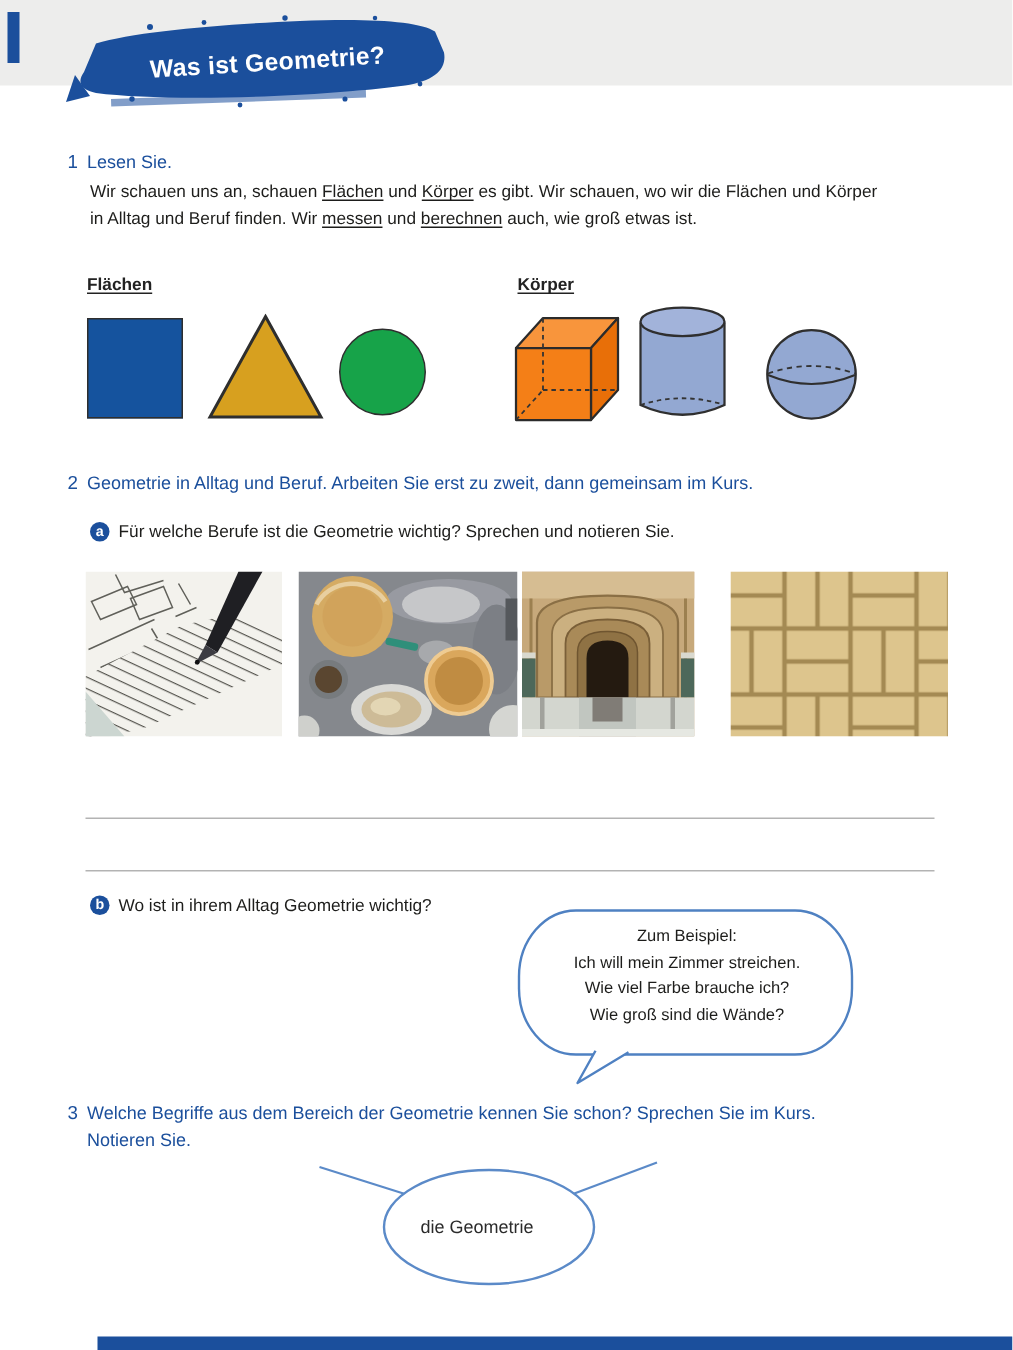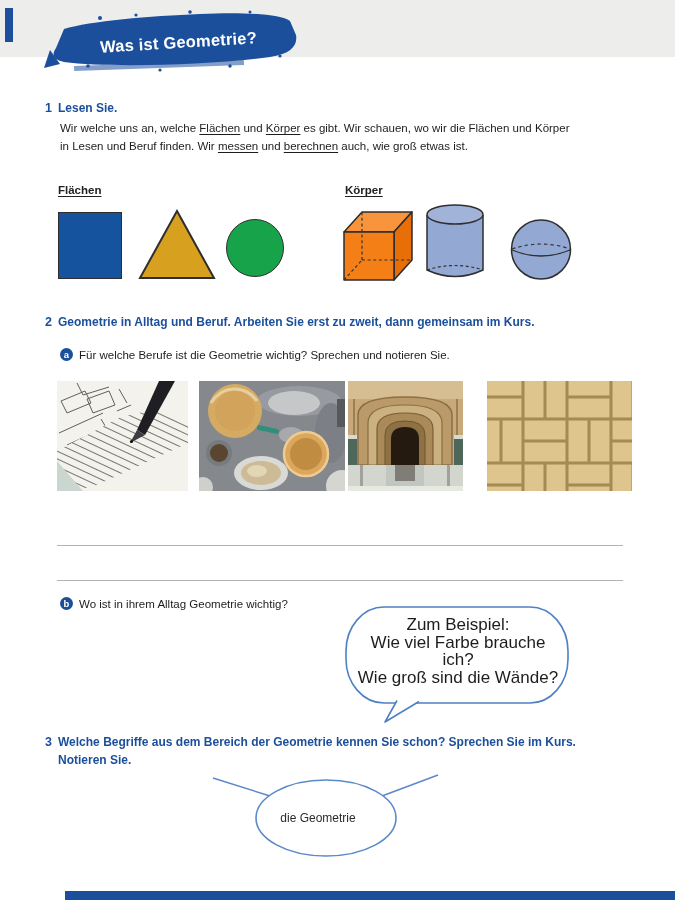--- a/index.html
+++ b/index.html
@@ -8,21 +8,21 @@
   .abs{position:absolute;}
   .gray-band{left:0;top:0;width:675px;height:57px;background:#ededec;}
   .left-tick{left:5px;top:8px;width:8px;height:34px;background:#1b4f9c;}
   .bottom-bar{left:65px;top:891px;width:610px;height:9px;background:#1b4f9c;}
 
   .banner{left:40px;top:8px;width:268px;height:72px;}
   .banner svg{position:absolute;left:0;top:0;}
   .banner-text{position:absolute;left:36px;top:25px;width:205px;text-align:center;
        color:#fff;font-weight:700;font-size:16.5px;transform:rotate(-3.5deg);letter-spacing:.2px;}
 
-  .sec-head{color:#1b4f9c;font-weight:700;font-size:12px;}
+  .sec-head{color:#1b4f9c;font-weight:400;font-size:12px;}
   .sec-num{display:inline-block;width:13px;font-size:12.5px;}
   .s1-head{left:45px;top:101px;}
   .s2-head{left:45px;top:315px;width:600px;}
   .s3-head{left:45px;top:733px;width:600px;line-height:18px;}
   .s3-line2{margin-left:13px;}
 
   .para{left:60px;top:119px;width:586px;font-size:11.5px;line-height:18px;}
   .u{text-decoration:underline;text-underline-offset:2px;}
   b{font-weight:700;}
 
@@ -43,21 +43,21 @@
   .marker{flex:0 0 13px;width:13px;height:13px;margin-right:6px;border-radius:50%;
           background:#1b4f9c;color:#fff;font-size:9.5px;font-weight:700;line-height:13px;text-align:center;}
 
   .photo{top:381px;height:110px;}
   .ph1{left:57px;} .ph2{left:199px;} .ph3{left:348px;} .ph4{left:487px;}
 
   .wline{left:57px;width:566px;height:1px;background:#b3b3b3;}
   .wline1{top:545px;} .wline2{top:580px;}
 
   .bubble-svg{left:341px;top:602px;}
-  .bubble-text{left:355px;top:616px;width:206px;text-align:center;font-size:17px;line-height:17.5px;color:#1d1d1b;}
+  .bubble-text{left:355px;top:616px;width:206px;text-align:center;font-size:11px;line-height:17.5px;color:#1d1d1b;}
 
   .mindmap-svg{left:140px;top:765px;}
   .mindmap-label{left:256px;top:811px;width:124px;text-align:center;font-size:12px;color:#2b2b2b;}
 </style>
 </head>
 <body>
 
 <div class="page">
 
   <div class="abs gray-band"></div>
@@ -79,22 +79,22 @@
         <circle cx="240" cy="48" r="1.6" fill="#1b4f9c"></circle>
     </svg>
     <div class="banner-text">Was ist Geometrie?</div>
   </div>
 
   <div class="abs sec-head s1-head">
     <span class="sec-num">1</span><span>Lesen Sie.</span>
   </div>
 
   <div class="abs para">
-    <div><span>Wir welche uns an, welche </span><span class="u">Flächen</span><span> und </span><span class="u">Körper</span><span> es gibt. Wir schauen, wo wir die Flächen und Körper</span></div>
-    <div><span>in Lesen und Beruf finden. Wir </span><span class="u">messen</span><span> und </span><span class="u">berechnen</span><span> auch, wie groß etwas ist.</span></div>
+    <div><span>Wir schauen uns an, schauen </span><span class="u">Flächen</span><span> und </span><span class="u">Körper</span><span> es gibt. Wir schauen, wo wir die Flächen und Körper</span></div>
+    <div><span>in Alltag und Beruf finden. Wir </span><span class="u">messen</span><span> und </span><span class="u">berechnen</span><span> auch, wie groß etwas ist.</span></div>
   </div>
 
   <div class="abs shape-label lbl-flaechen">Flächen</div>
   <div class="abs shape-label lbl-koerper">Körper</div>
 
   <div class="abs sq"></div>
   <svg class="abs tri" width="78" height="71" viewBox="0 0 78 71">
     <polygon points="39,2 76,69 2,69" fill="#d7a01f" stroke="#2e2e2e" stroke-width="2"></polygon>
   </svg>
   <div class="abs circ"></div>
@@ -220,20 +220,21 @@
     <span class="marker">b</span>
     <span>Wo ist in ihrem Alltag Geometrie wichtig?</span>
   </div>
 
   <svg class="abs bubble-svg" width="234" height="122" viewBox="0 0 234 122">
     <rect x="5" y="5" width="222" height="96" rx="38" ry="44" fill="#ffffff" stroke="#4f81c2" stroke-width="1.6"></rect>
     <path d="M78,99.5 L44,120 L56,98.5" fill="#ffffff" stroke="#4f81c2" stroke-width="1.6" stroke-linejoin="round"></path>
   </svg>
   <div class="abs bubble-text">
     <div>Zum Beispiel:</div>
+    <div>Ich will mein Zimmer streichen.</div>
     <div>Wie viel Farbe brauche ich?</div>
     <div>Wie groß sind die Wände?</div>
   </div>
 
   <div class="abs sec-head s3-head">
     <div><span class="sec-num">3</span><span>Welche Begriffe aus dem Bereich der Geometrie kennen Sie schon? Sprechen Sie im Kurs.</span></div>
     <div class="s3-line2">Notieren Sie.</div>
   </div>
 
   <svg class="abs mindmap-svg" width="330" height="102" viewBox="0 0 330 102">

